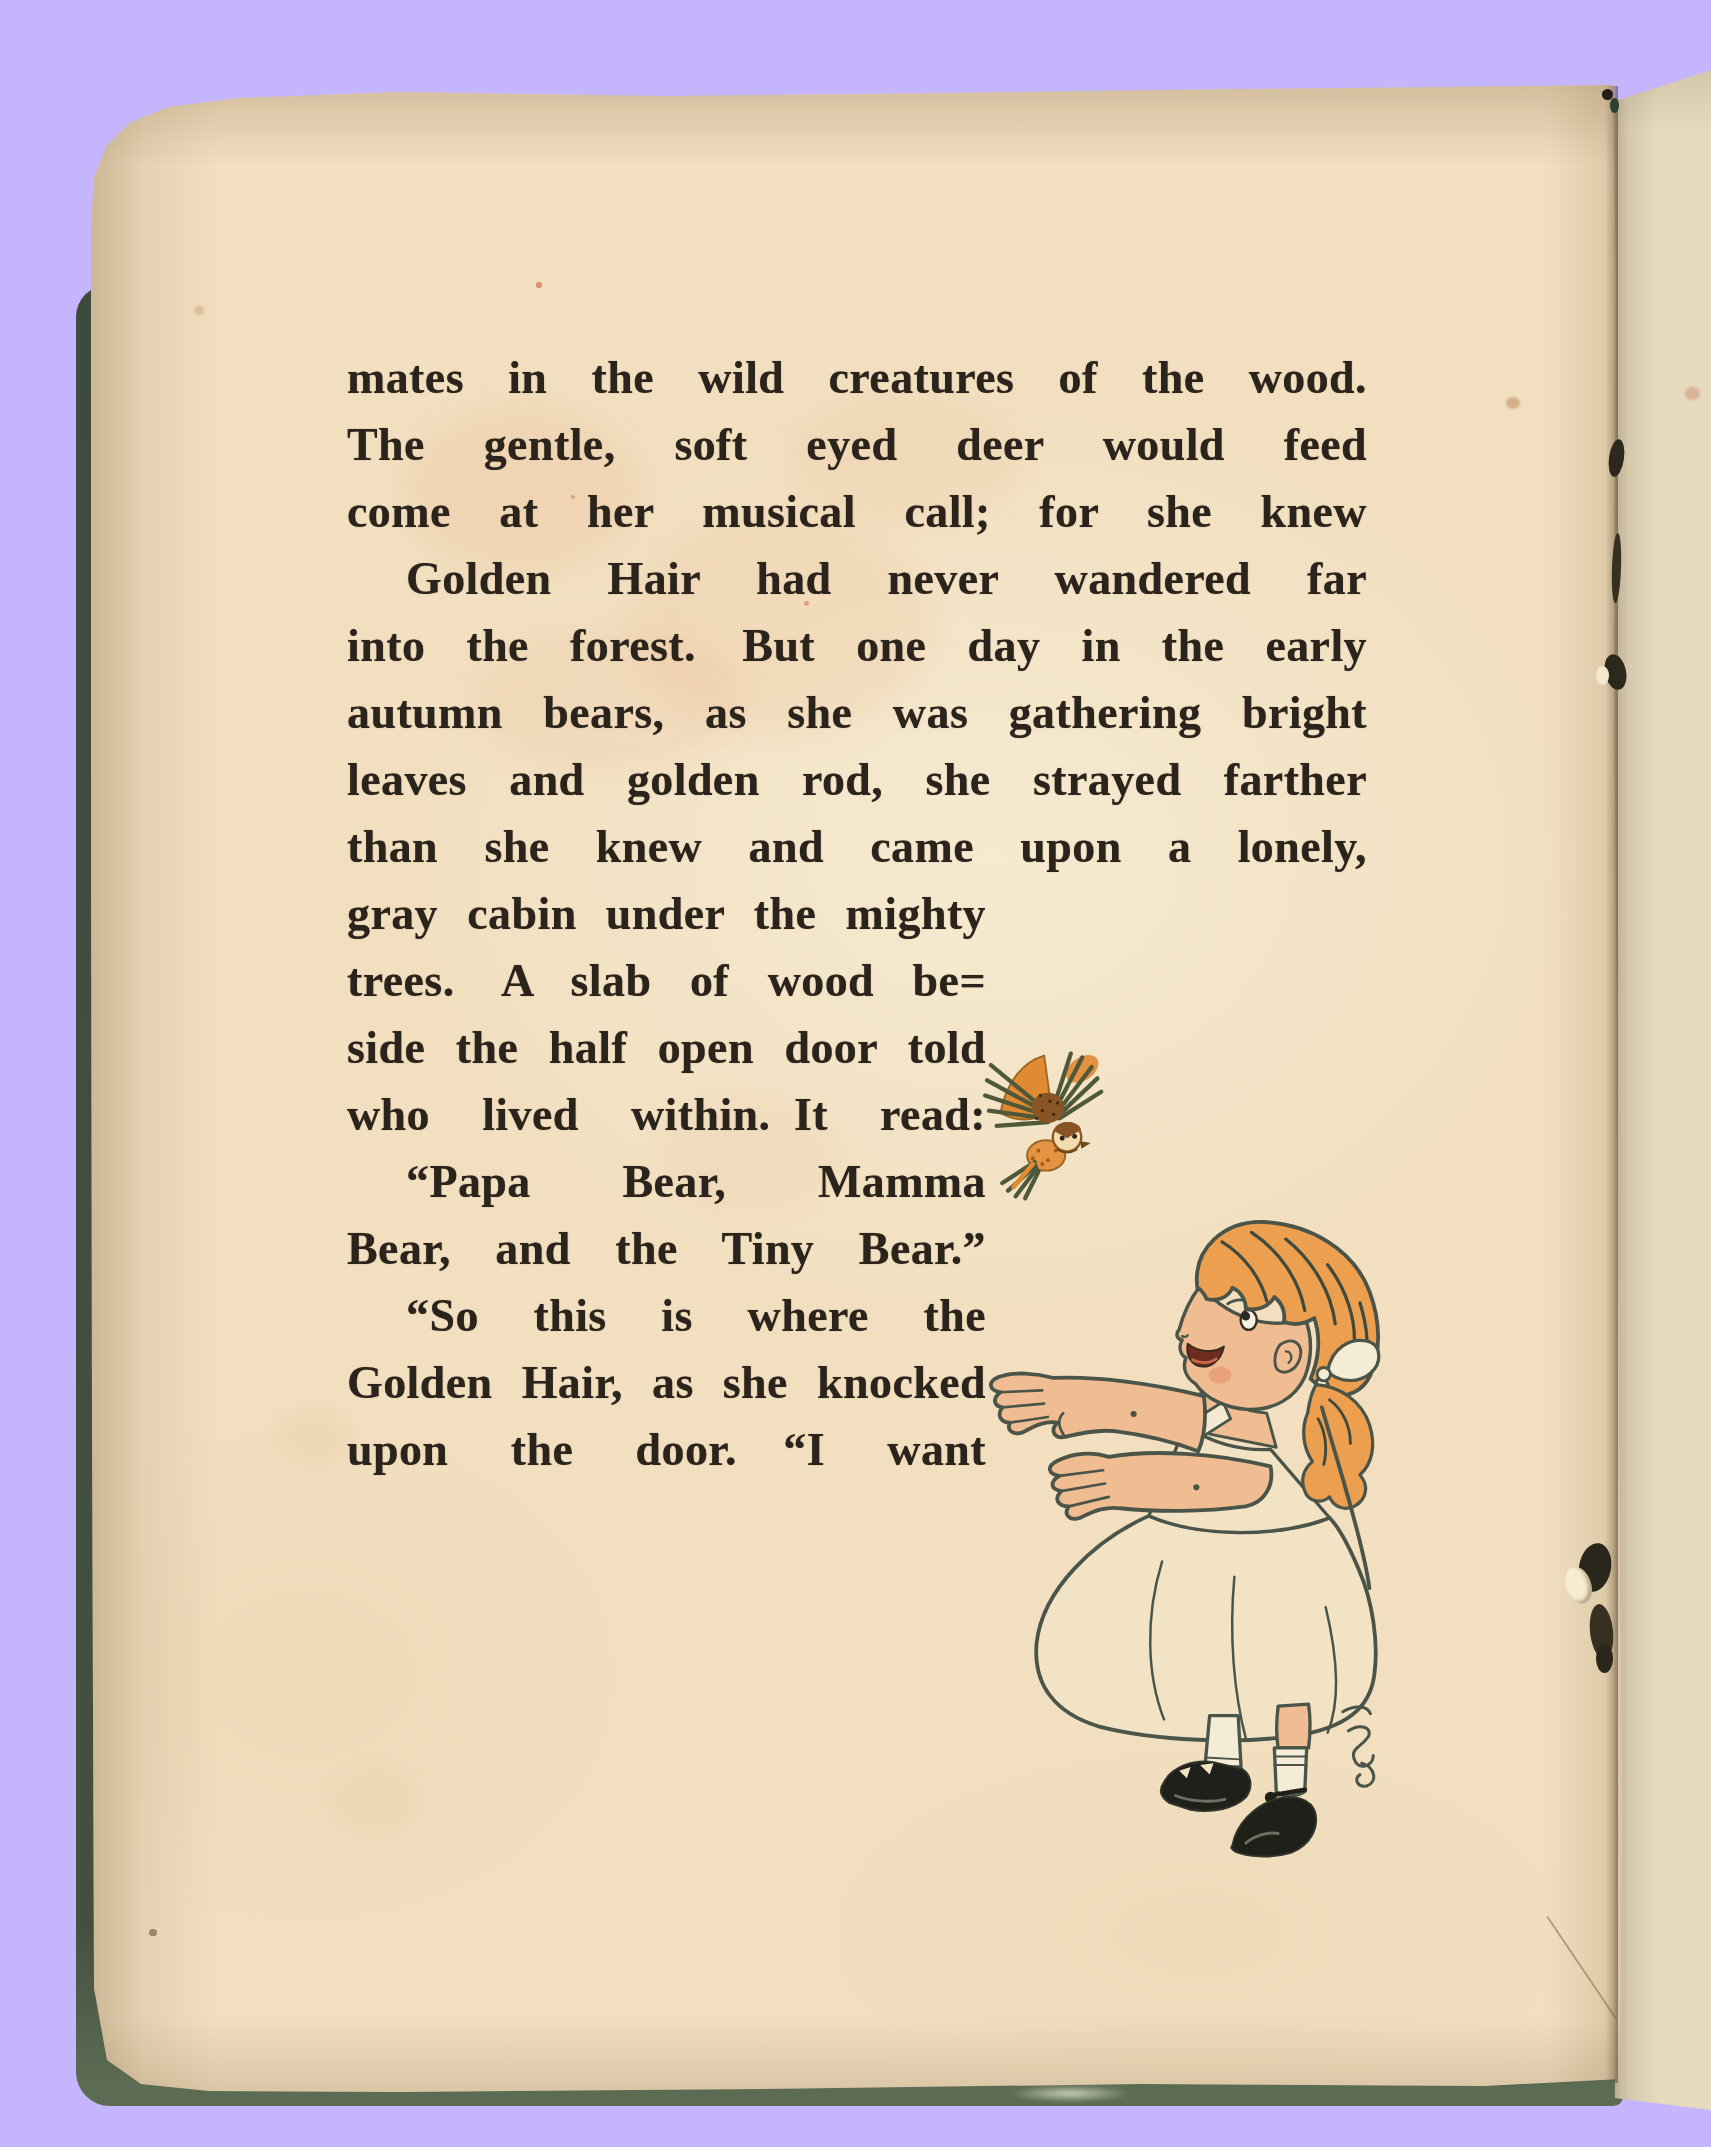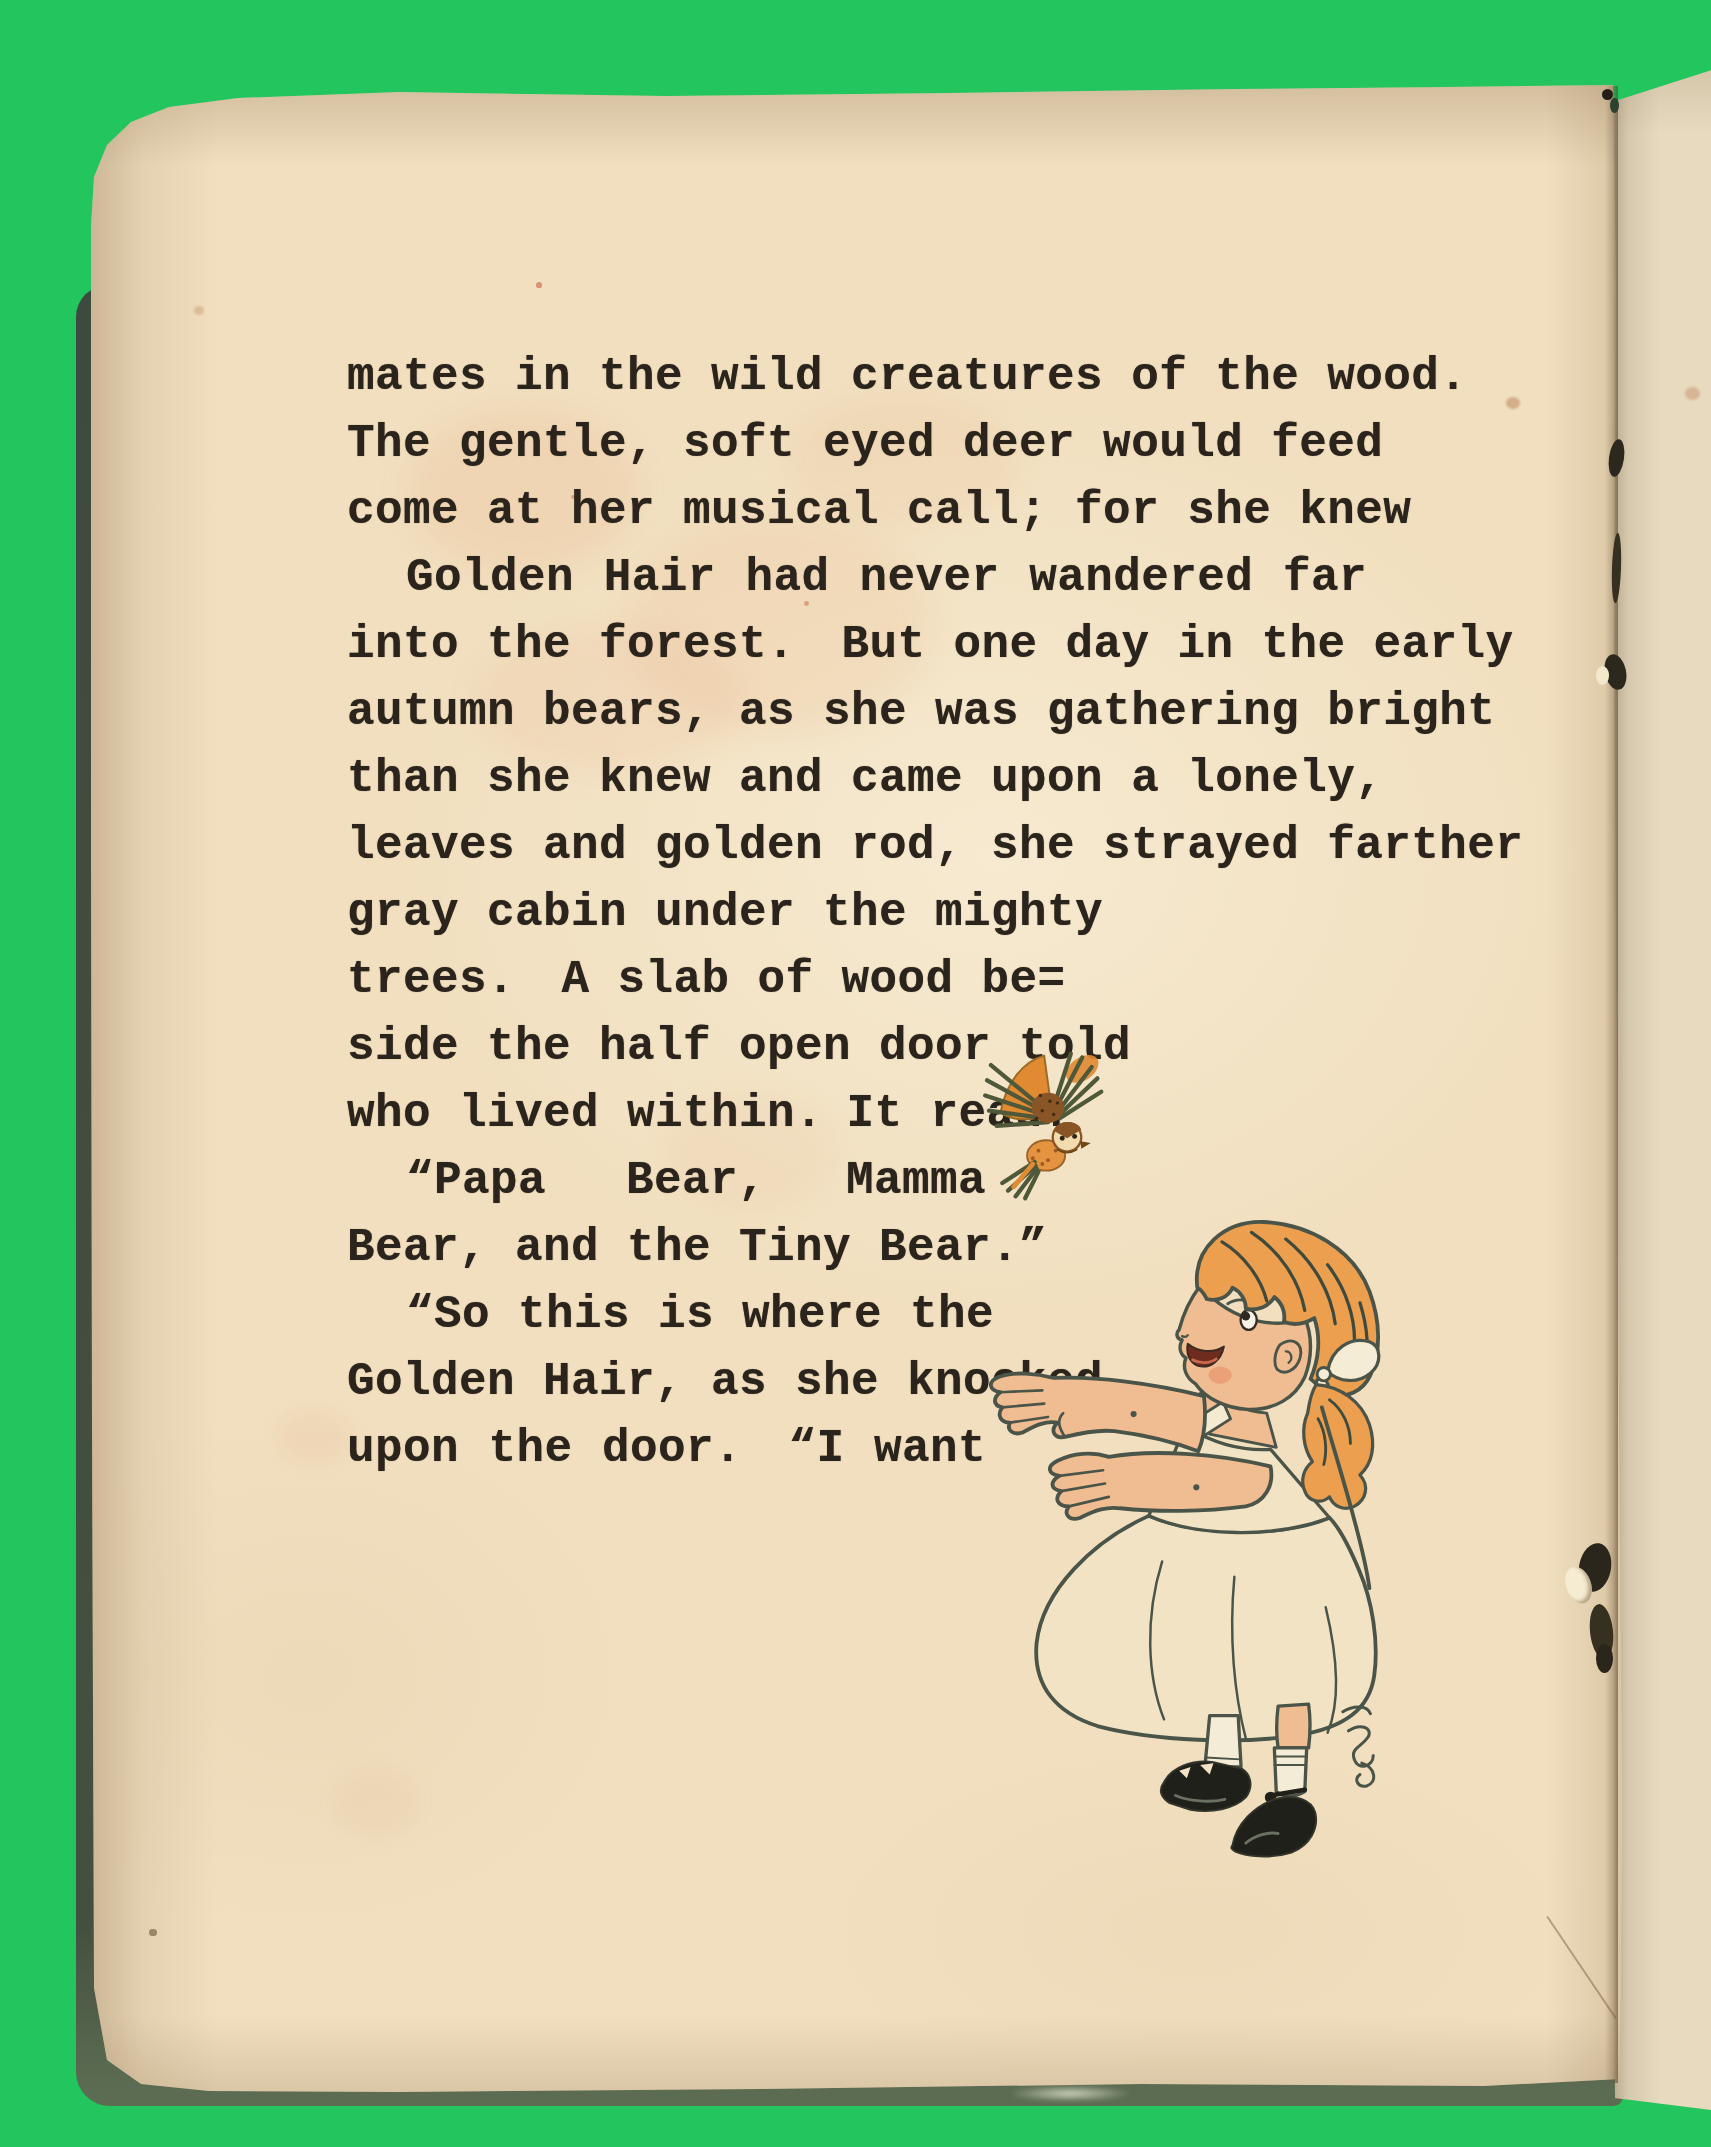--- a/index.html
+++ b/index.html
@@ -1,17 +1,17 @@
 <!DOCTYPE html>
 <html style="font-size:15px"><head>
 <meta charset="utf-8">
 <style>
   html,body{margin:0;padding:0;background:#070503;}
-  #canvas{position:relative;width:1712px;height:2148px;background:#22c55e;overflow:hidden;
-          font-family:Liberation Mono, monospace;}
+  #canvas{position:relative;width:1712px;height:2148px;background:#c4b5fd;overflow:hidden;
+          font-family:Liberation Serif, serif;}
   
   .cover{position:absolute;left:76px;top:285px;width:1547px;height:1821px;z-index:1;
          background:linear-gradient(180deg,#3d4a3e 0%,#44503f 90%,#5c6c52 99%);
          border-radius:32px 7.6px 9.5px 34px;}
   .cover-shine{position:absolute;left:1008px;top:2085px;width:124px;height:17px;z-index:2;
          background:radial-gradient(ellipse at center, rgba(244,242,224,.75), rgba(244,242,224,0) 70%);
          filter:blur(1.9px);}
   
   .underpage{position:absolute;left:0;top:0;width:1712px;height:2148px;z-index:3;
       background:
@@ -83,22 +83,22 @@
   <div class="blob" style="left:571px;top:495px;width:3.8px;height:3.8px;background:rgba(192,72,40,.35);"></div>
   <div class="crease"></div>
 
   <div class="textblock">
     <div class="line full j">mates in the wild creatures of the wood.</div>
     <div class="line full j">The gentle, soft eyed deer would feed</div>
     <div class="line full j">come at her musical call; for she knew</div>
     <div class="line full j indent">Golden Hair had never wandered far</div>
     <div class="line full j">into the forest. But one day in the early</div>
     <div class="line full j">autumn bears, as she was gathering bright</div>
+    <div class="line full j">leaves and golden rod, she strayed farther</div>
     <div class="line full j">than she knew and came upon a lonely,</div>
-    <div class="line full j">leaves and golden rod, she strayed farther</div>
     <div class="line narrow j">gray cabin under the mighty</div>
     <div class="line narrow j">trees. A slab of wood be=</div>
     <div class="line narrow j">side the half open door told</div>
     <div class="line narrow j">who lived within. It read:</div>
     <div class="line narrow j indent">“Papa Bear, Mamma</div>
     <div class="line narrow j">Bear, and the Tiny Bear.”</div>
     <div class="line narrow j indent">“So this is where the</div>
     <div class="line narrow j">Golden Hair, as she knocked</div>
     <div class="line narrow j">upon the door. “I want</div>
   </div>

